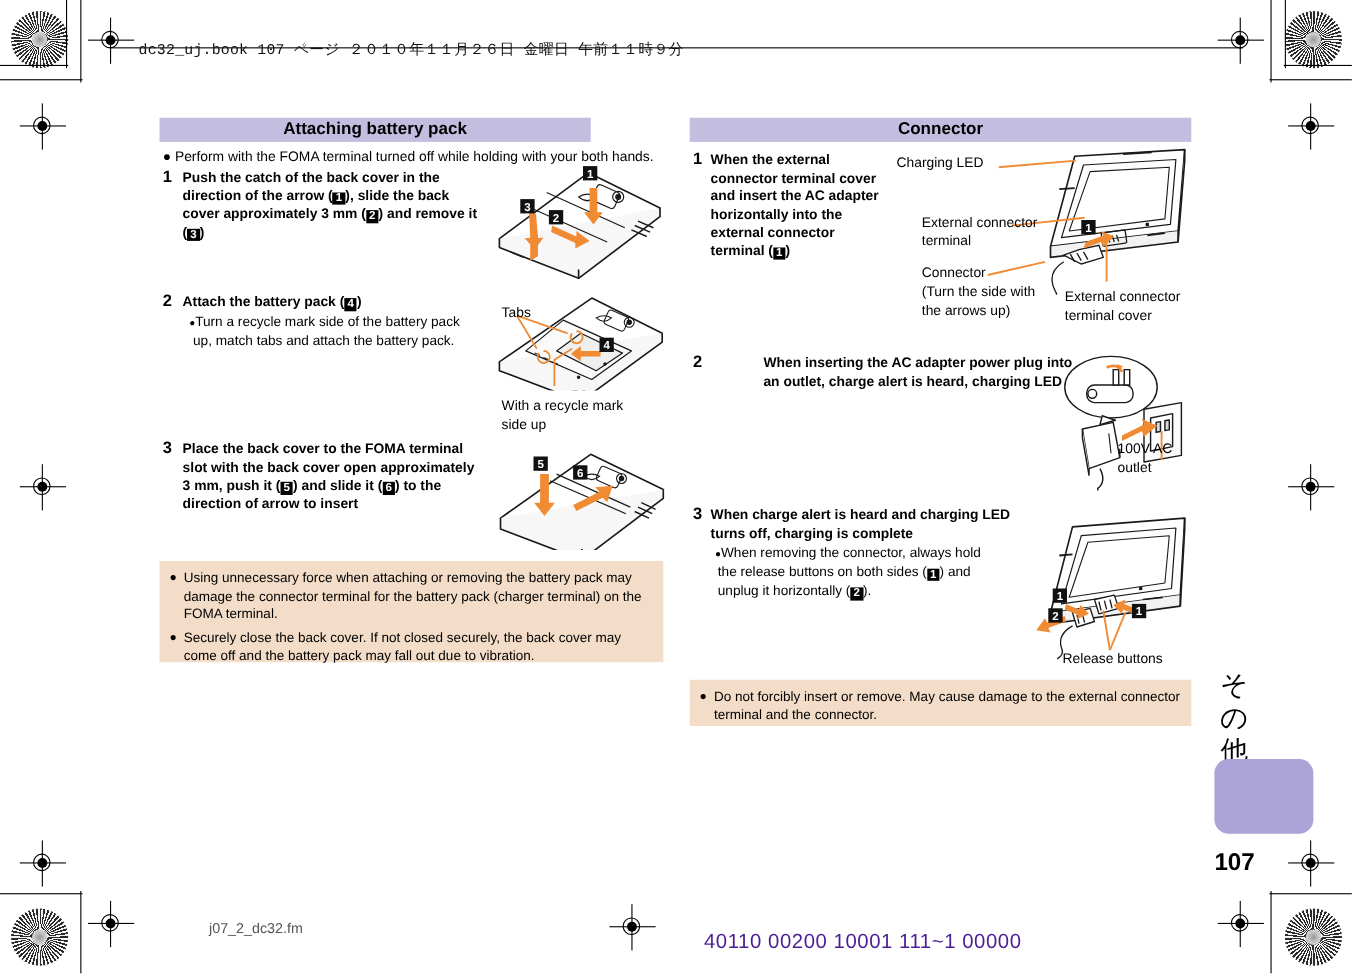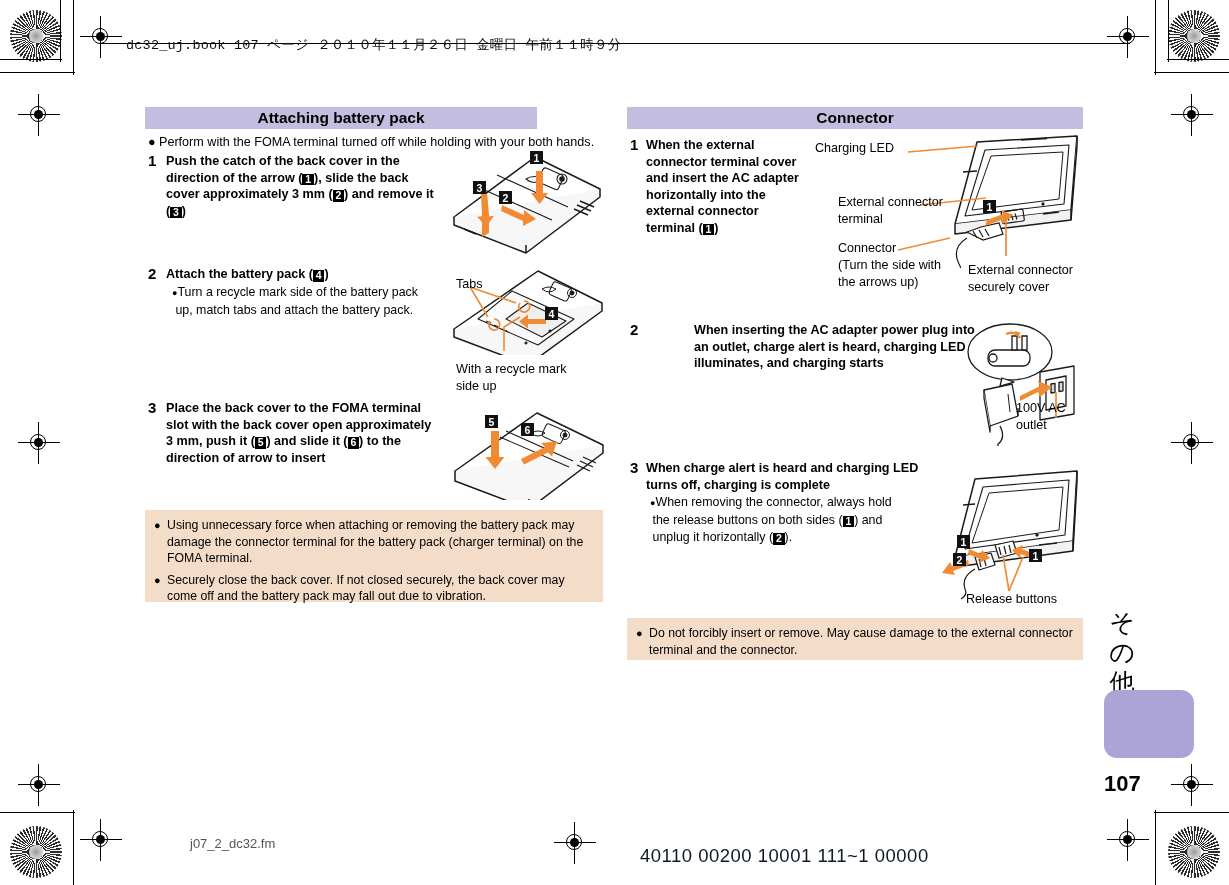--- a/index.html
+++ b/index.html
@@ -109,21 +109,21 @@
   .pagenum {
     position: absolute; font-weight: bold; font-size: 22px; color: #000;
   }
 
   
   .footer-file {
     position: absolute; font-size: 13px; line-height: 17px; color: #555;
   }
   .footer-code {
     position: absolute; font-size: 18.5px; line-height: 22px;
-    letter-spacing: 0.5px; color: #0f172a; width: 330px;
+    letter-spacing: 0.5px; color: #4c1d95; width: 330px;
   }
 
   
   svg { display: block; }
   .ill { position: absolute; }
 </style>
 </head>
 <body>
 
 <div>
@@ -419,27 +419,26 @@
 </svg>
 </div>
 
 <div class="callout" style="left:815px; top:140px;">Charging LED</div>
 <div class="callout" style="left:838px; top:194px;">External connector</div>
 <div class="callout" style="left:838px; top:211px;">terminal</div>
 <div class="callout" style="left:838px; top:240px;">Connector</div>
 <div class="callout" style="left:838px; top:257px;">(Turn the side with</div>
 <div class="callout" style="left:838px; top:274px;">the arrows up)</div>
 <div class="callout" style="left:968px; top:262px;">External connector</div>
-<div class="callout" style="left:968px; top:279px;">securely cover</div>
+<div class="callout" style="left:968px; top:279px;">terminal cover</div>
 
 <div class="stepnum" style="left:630px; top:321px;">2</div>
 <div class="steptext" id="r-s2" style="left:646px; top:322px; width:300px;margin-left:48px;">
     <div>When inserting the AC adapter power plug into</div>
     <div>an outlet, charge alert is heard, charging LED</div>
-    <div>illuminates, and charging starts</div>
   </div>
 
 <div class="ill" style="left:960px; top:322px;">
 <svg width="130" height="125" viewBox="0 0 130 125">
   <g fill="none" stroke="#1a1a1a" stroke-width="1.3">
     <ellipse cx="50" cy="30" rx="42" ry="28"></ellipse>
     <rect x="28" y="28" width="42" height="16" rx="7" fill="#ffffff"></rect>
     <path d="M52 14 l5 0 l0 14 l-5 0 Z" fill="#ffffff"></path>
     <path d="M62 14 l5 0 l0 14 l-5 0 Z" fill="#ffffff"></path>
     <circle cx="33" cy="36" r="4"></circle>

